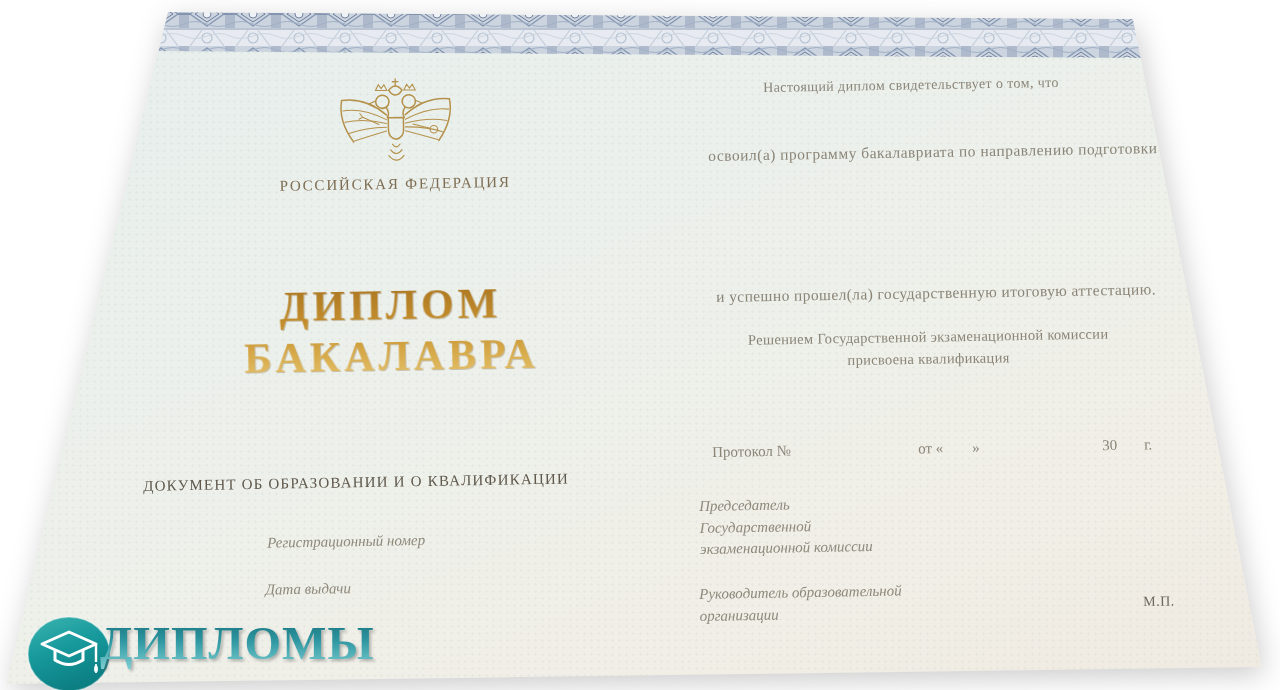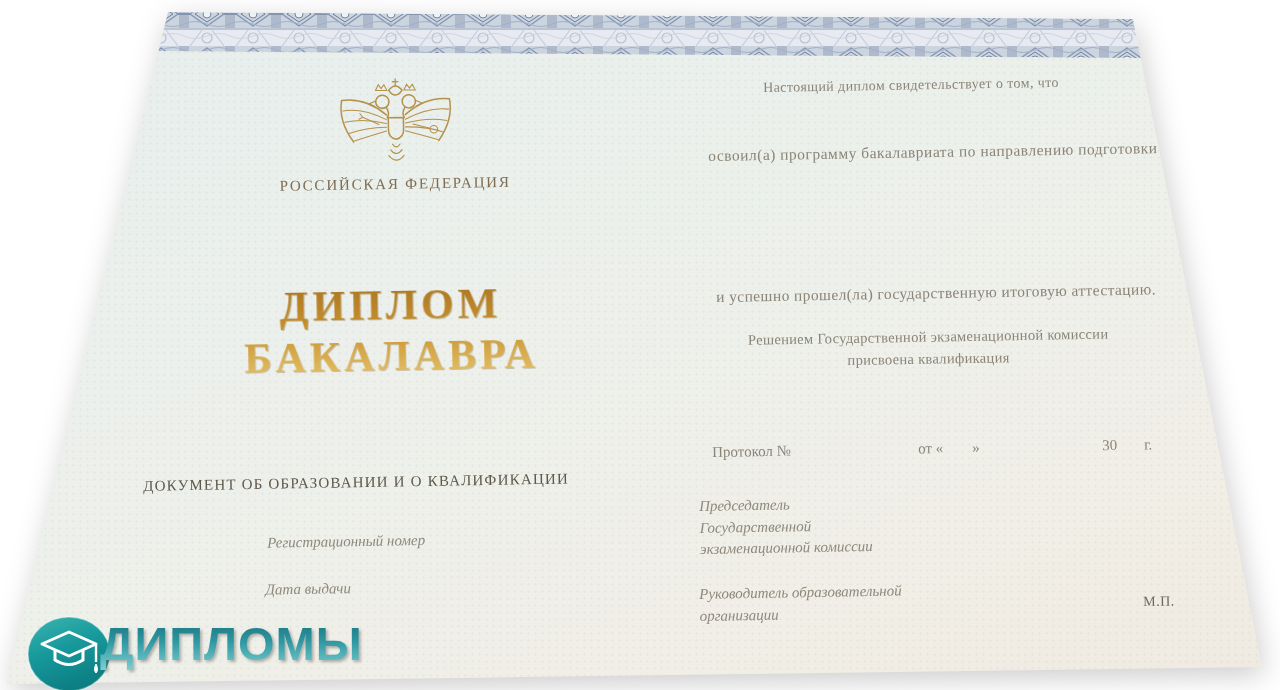--- a/index.html
+++ b/index.html
@@ -60,21 +60,21 @@
   }
   .subtitle{left:138px;top:478px;width:436px;text-align:center;font-size:15px;letter-spacing:1.2px;color:#5f584c;}
   .reg-label{left:248px;top:535px;width:196px;text-align:center;font-size:15px;}
   .date-label{left:240px;top:582px;width:136px;text-align:center;font-size:15px;}
 
   
   .logo-circle{position:absolute;left:26px;top:616px;width:88px;height:76px;}
   .brand{
     position:absolute;left:100px;top:616px;
     font-size:47px;font-weight:bold;letter-spacing:1px;
-    font-family:Liberation Sans, sans-serif;
+    font-family:Liberation Serif, serif;
     background:linear-gradient(180deg,#156e79 0%,#2d96a0 45%,#7fd0d4 100%);
     -webkit-background-clip:text;background-clip:text;color:transparent;
     filter:drop-shadow(2px 2px 1.5px rgba(90,90,90,0.45));
   }
 </style>
 </head>
 <body>
 
 <div class="stage">
 

